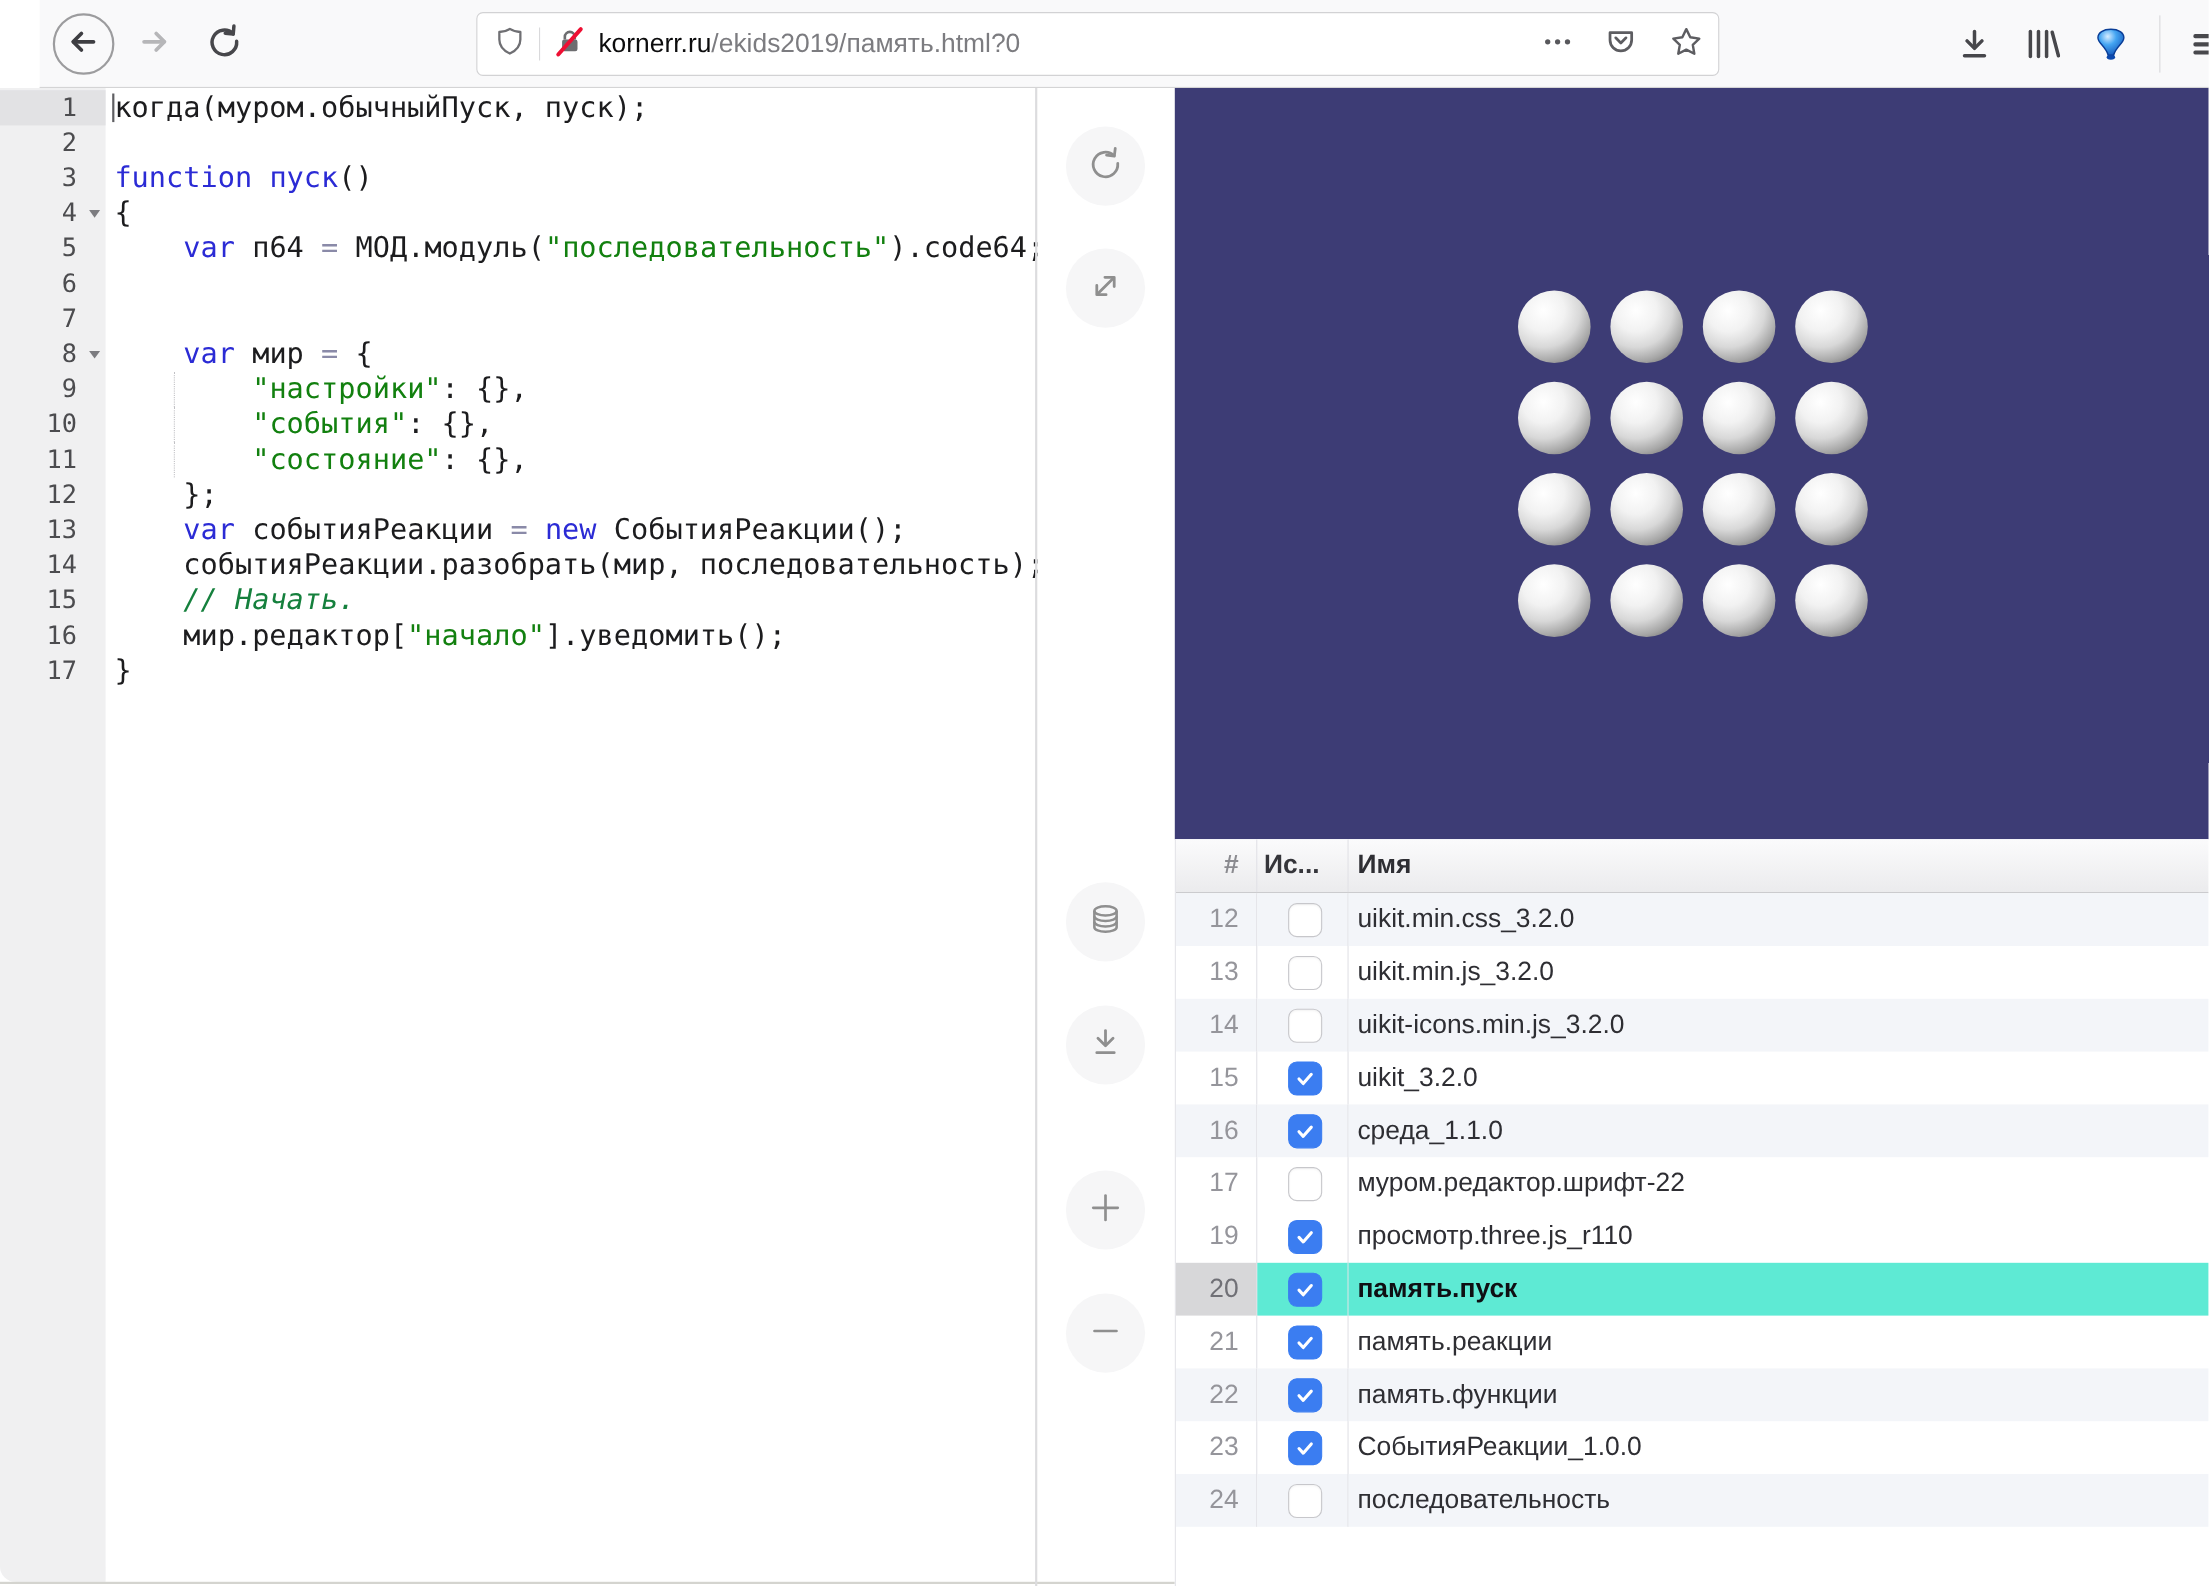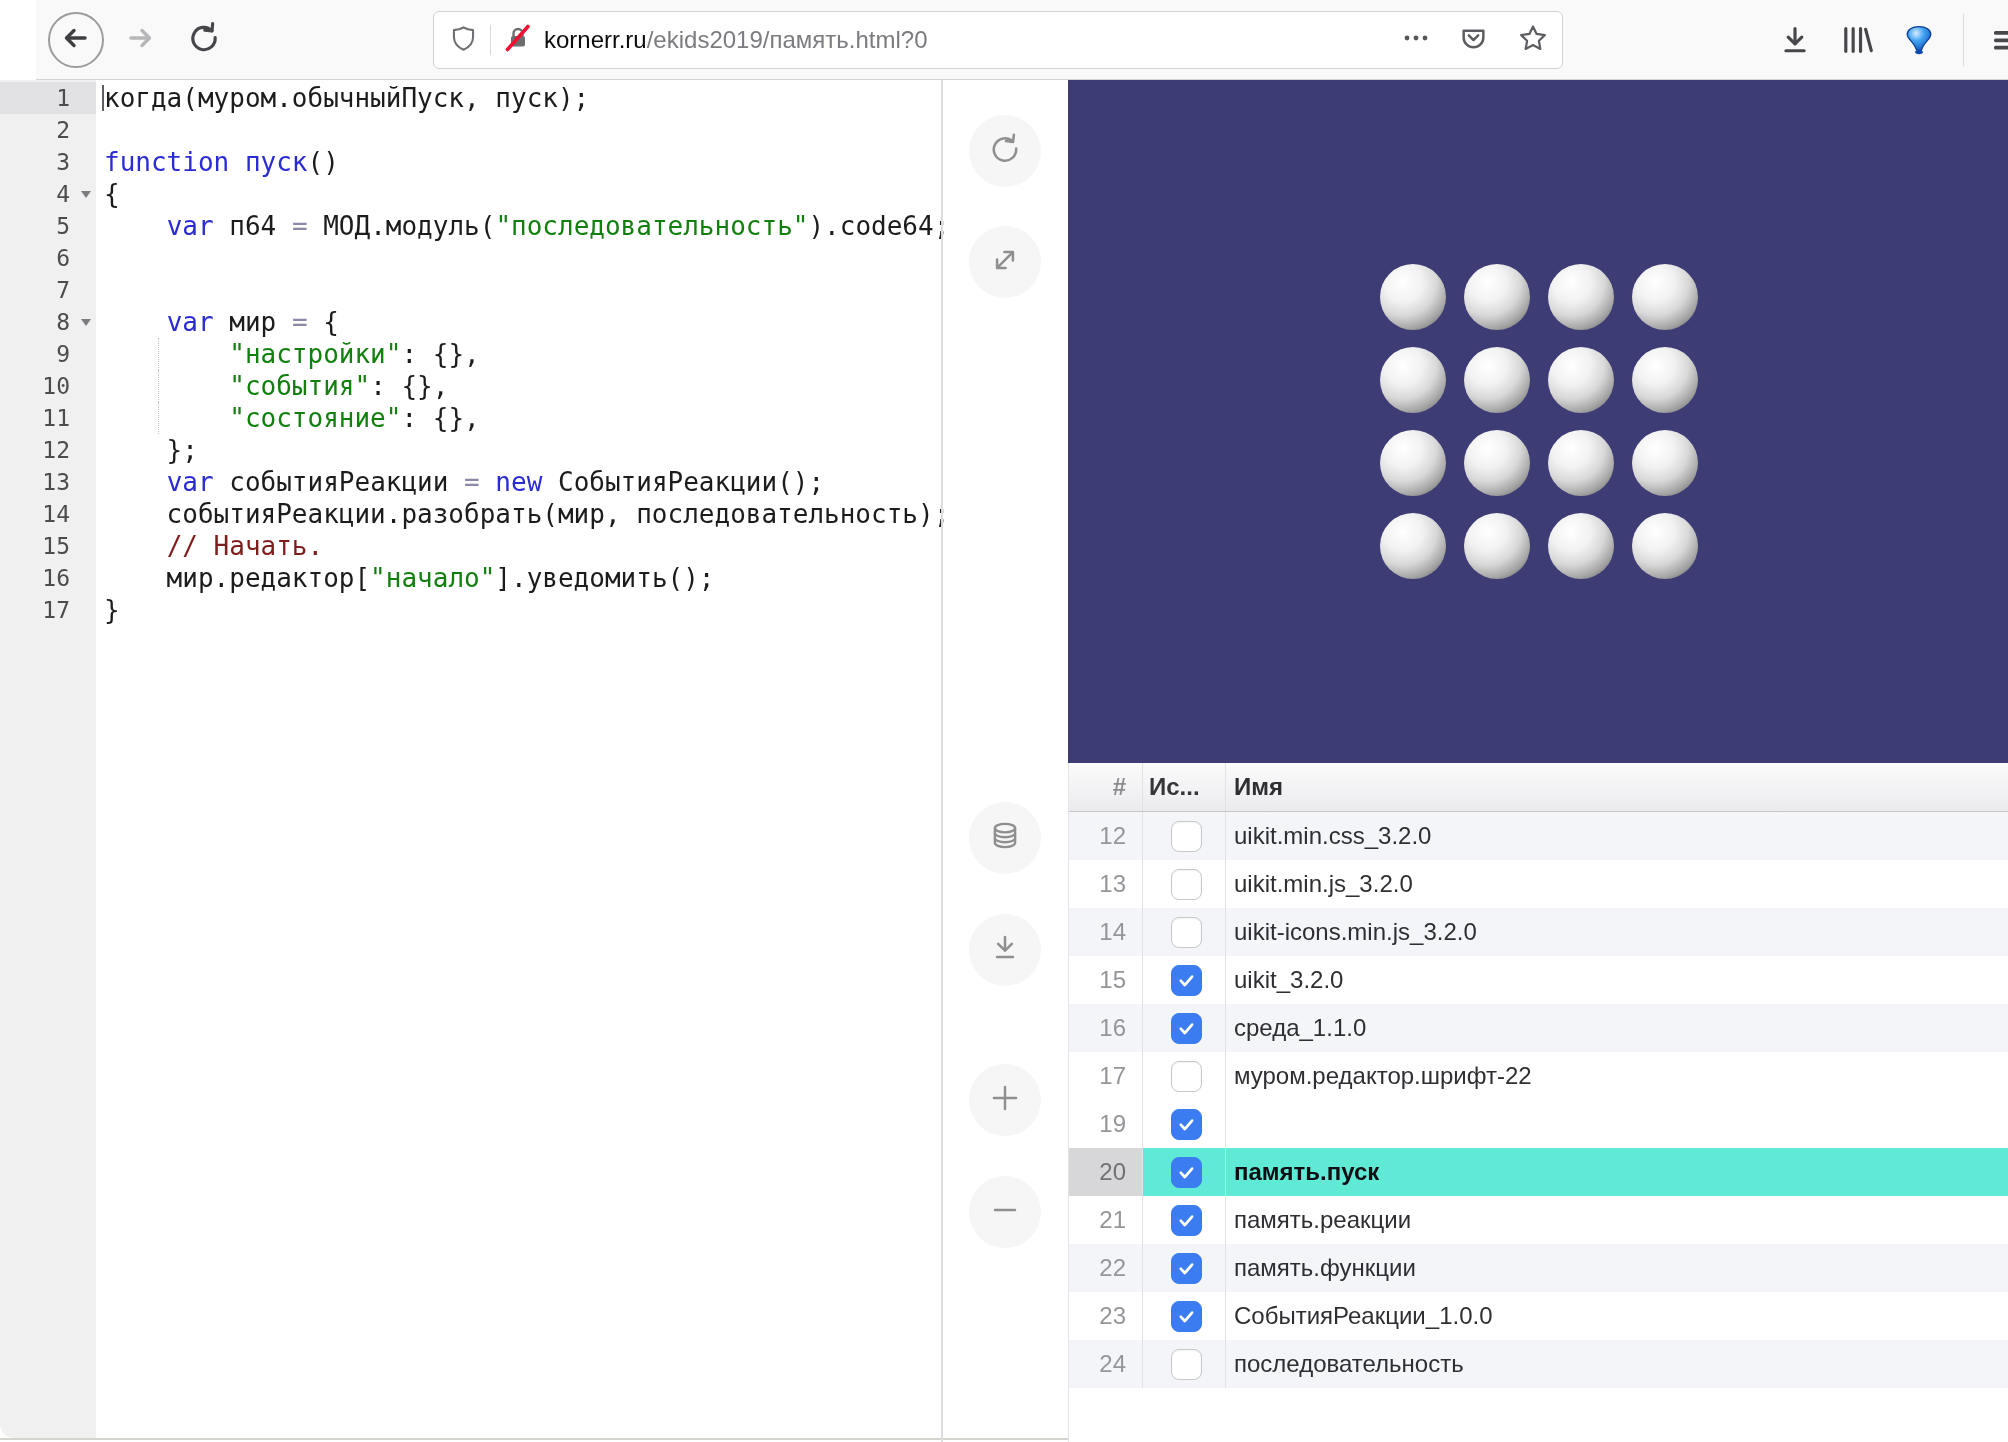--- a/index.html
+++ b/index.html
@@ -33,21 +33,21 @@
   .gcell{flex:none;width:96px;box-sizing:border-box;text-align:right;padding-right:26px;position:relative;
          font-family:"DejaVu Sans Mono",monospace;font-size:23px;color:#4c4c4f;}
   .gcell.active{background:#e2e2e4;}
   .fold{position:absolute;right:5px;top:13px;width:0;height:0;
         border-left:5px solid transparent;border-right:5px solid transparent;border-top:7px solid #7c7c80;}
   .ccell{position:relative;padding-left:8px;white-space:pre;
          font-family:"DejaVu Sans Mono",monospace;font-size:26px;}
   .ed-row.guide .ccell::before{content:'';position:absolute;left:62px;top:0;bottom:0;border-left:1px dotted #c0c0c4;}
   .cursor{position:absolute;left:6px;top:3px;width:2px;height:26px;background:#5f5f63;}
   .tk-p{color:#1c1c1e;} .tk-k{color:#2b2bd5;} .tk-s{color:#12800f;}
-  .tk-c{color:#7f1d1d;} .tk-f{color:#5565b4;} .tk-o{color:#8a8aa8;}
+  .tk-c{color:#15803d;font-style:italic;} .tk-f{color:#5565b4;} .tk-o{color:#8a8aa8;}
 
   
   .circle-btn{position:absolute;left:969px;width:72px;height:72px;border-radius:50%;background:#f6f6f7;
               display:flex;align-items:center;justify-content:center;}
 
   
   #viewport{position:absolute;left:1068px;top:80px;width:940px;height:683px;background:#3d3c75;}
   .sphere{position:absolute;width:66px;height:66px;border-radius:50%;
           background:radial-gradient(circle at 35% 28%,#ffffff 0%,#f2f2f2 30%,#d8d8d8 52%,#a6a6a6 72%,#585858 96%);}
 
@@ -372,20 +372,21 @@
         </div>
         <div class="m-row">
           <div class="c cnum">19</div>
           <div class="c cchk">
             <div class="cb on">
               <svg width="21" height="21" viewBox="0 0 30 30" fill="none" stroke="#ffffff" stroke-width="4" stroke-linecap="round" stroke-linejoin="round">
                 <polyline points="7 15.5 12.5 21.5 23 9.5"></polyline>
               </svg>
             </div>
           </div>
+          <div class="c cname">просмотр.three.js_r110</div>
         </div>
         <div class="m-row sel">
           <div class="c cnum">20</div>
           <div class="c cchk">
             <div class="cb on">
               <svg width="21" height="21" viewBox="0 0 30 30" fill="none" stroke="#ffffff" stroke-width="4" stroke-linecap="round" stroke-linejoin="round">
                 <polyline points="7 15.5 12.5 21.5 23 9.5"></polyline>
               </svg>
             </div>
           </div>

